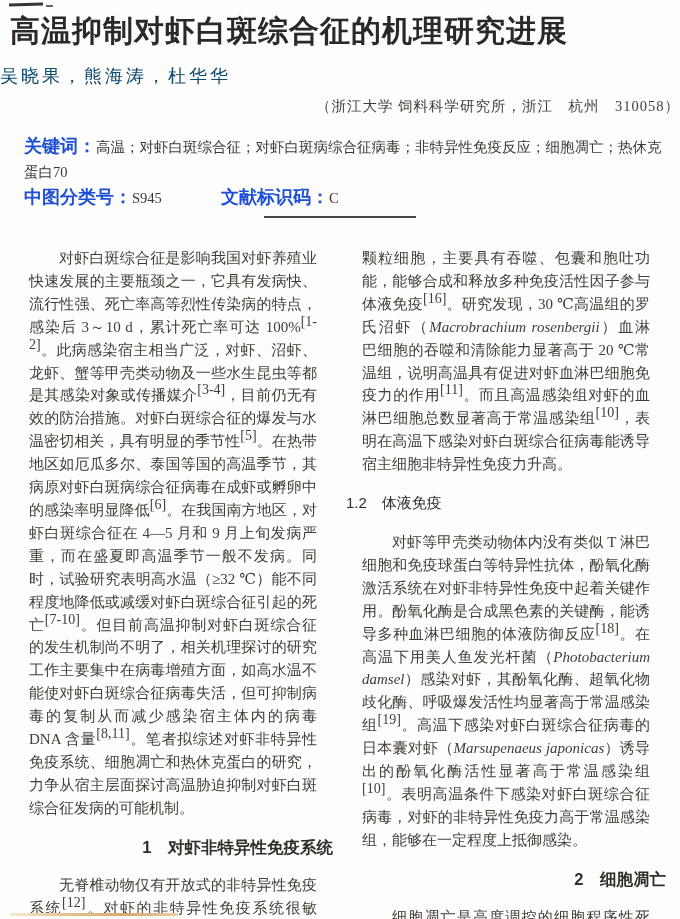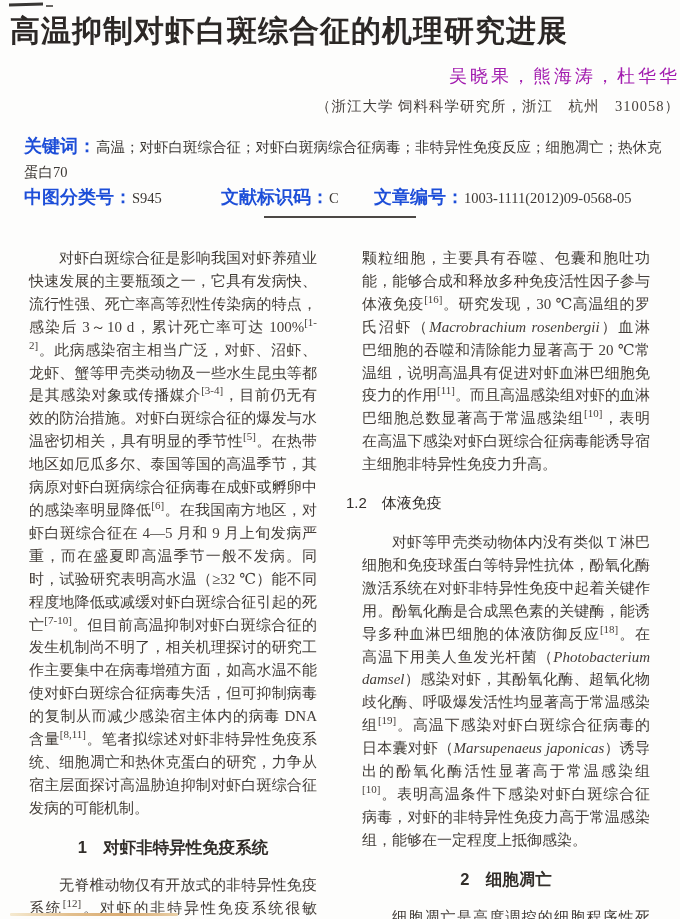--- a/index.html
+++ b/index.html
@@ -25,22 +25,22 @@
     background:linear-gradient(to right,#f5ead1 0%,#e3c08e 35%,#d8a970 70%,#e9d0a8 100%);
     border-radius:1px;
   }
   .title{
     margin:12px 10px 0;
     font-size:30px;line-height:37px;
     font-weight:bold;color:#2c2826;
     letter-spacing:1px;
   }
   .authors{
-    margin-top:17px;text-align:right;
-    font-size:18px;line-height:21px;color:#a21caf;
+    margin-top:17px;text-align:left;
+    font-size:18px;line-height:21px;color:#0c4a6e;
     letter-spacing:3px;
   }
   .affiliation{
     margin-top:10px;text-align:right;
     font-size:14.5px;line-height:18px;color:#443e39;
     letter-spacing:1px;
   }
   .meta{margin:19px 16px 0 24px;font-size:14.5px;line-height:25px;color:#3c3733;}
   .lbl{
     font-weight:bold;color:#1d4ed8;
@@ -63,47 +63,46 @@
     width:320px;flex:0 0 320px;
     font-size:15px;line-height:22.9px;
     text-align:justify;
     color:#423c37;
   }
   .p{margin:16px;}
   .p.indent{text-indent:2em;}
   .h1{
     font-family:"Liberation Sans","DejaVu Sans",sans-serif;
     font-weight:bold;font-size:16.5px;line-height:22px;
-    color:#322e2a;margin:10px 0 8px;text-align:center;
+    color:#322e2a;margin:10px 0 8px;text-align:right;
   }
   .h2{
     font-family:"Liberation Sans","DejaVu Sans",sans-serif;
     font-weight:normal;font-size:15px;line-height:22.9px;
     color:#322e2a;margin:0;text-align:left;
   }
-  sup{font-size:11px;line-height:0;vertical-align:super;letter-spacing:0;font-family:Liberation Serif, serif;}
+  sup{font-size:14px;line-height:0;vertical-align:super;letter-spacing:0;font-family:Liberation Serif, serif;}
   i{font-style:italic;}
 </style>
 </head>
 <body>
 
 <div class="page">
   <div class="artifact-top"></div>
   <div class="artifact-top2"></div>
 
   <h1 class="title">高温抑制对虾白斑综合征的机理研究进展</h1>
   <div class="authors">吴晓果，熊海涛，杜华华</div>
   <div class="affiliation">（浙江大学 饲料科学研究所，浙江　杭州　310058）</div>
 
   <div class="meta">
     <div class="meta-line"><span class="lbl">关键词：</span><span>高温；对虾白斑综合征；对虾白斑病综合征病毒；非特异性免疫反应；细胞凋亡；热休克蛋白70</span></div>
     <div class="meta-line meta-row">
       <span class="mi1"><span class="lbl">中图分类号：</span><span>S945</span></span>
       <span class="mi2"><span class="lbl">文献标识码：</span><span>C</span></span>
-      <span class="mi3"><span class="lbl">文章编号：</span><span>1003-1111(2012)09-0568-05</span></span>
     </div>
   </div>
 
   <div class="rule"></div>
 
   <div class="body">
     <div class="col">
         <div class="p p indent">对虾白斑综合征是影响我国对虾养殖业快速发展的主要瓶颈之一，它具有发病快、流行性强、死亡率高等烈性传染病的特点，感染后 3～10 d，累计死亡率可达 100%<sup>[1-2]</sup>。此病感染宿主相当广泛，对虾、沼虾、龙虾、蟹等甲壳类动物及一些水生昆虫等都是其感染对象或传播媒介<sup>[3-4]</sup>，目前仍无有效的防治措施。对虾白斑综合征的爆发与水温密切相关，具有明显的季节性<sup>[5]</sup>。在热带地区如厄瓜多尔、泰国等国的高温季节，其病原对虾白斑病综合征病毒在成虾或孵卵中的感染率明显降低<sup>[6]</sup>。在我国南方地区，对虾白斑综合征在 4—5 月和 9 月上旬发病严重，而在盛夏即高温季节一般不发病。同时，试验研究表明高水温（≥32 ℃）能不同程度地降低或减缓对虾白斑综合征引起的死亡<sup>[7-10]</sup>。但目前高温抑制对虾白斑综合征的发生机制尚不明了，相关机理探讨的研究工作主要集中在病毒增殖方面，如高水温不能使对虾白斑综合征病毒失活，但可抑制病毒的复制从而减少感染宿主体内的病毒 DNA 含量<sup>[8,11]</sup>。笔者拟综述对虾非特异性免疫系统、细胞凋亡和热休克蛋白的研究，力争从宿主层面探讨高温胁迫抑制对虾白斑综合征发病的可能机制。</div>
         <div class="h1">1　对虾非特异性免疫系统</div>
         <div class="p p indent">无脊椎动物仅有开放式的非特异性免疫系统<sup>[12]</sup>。对虾的非特异性免疫系统很敏感，能够有效抵抗外界微生物的入侵<sup>[13]</sup>。该系统主要包括：细胞免疫，具有吞噬和包围病原微生物的作用，不具有记忆功能<sup>[4]</sup>；体液免疫，有免疫活性因子如酚氧化酶激活系统、超氧化物歧化酶和呼吸爆发等。</div>

